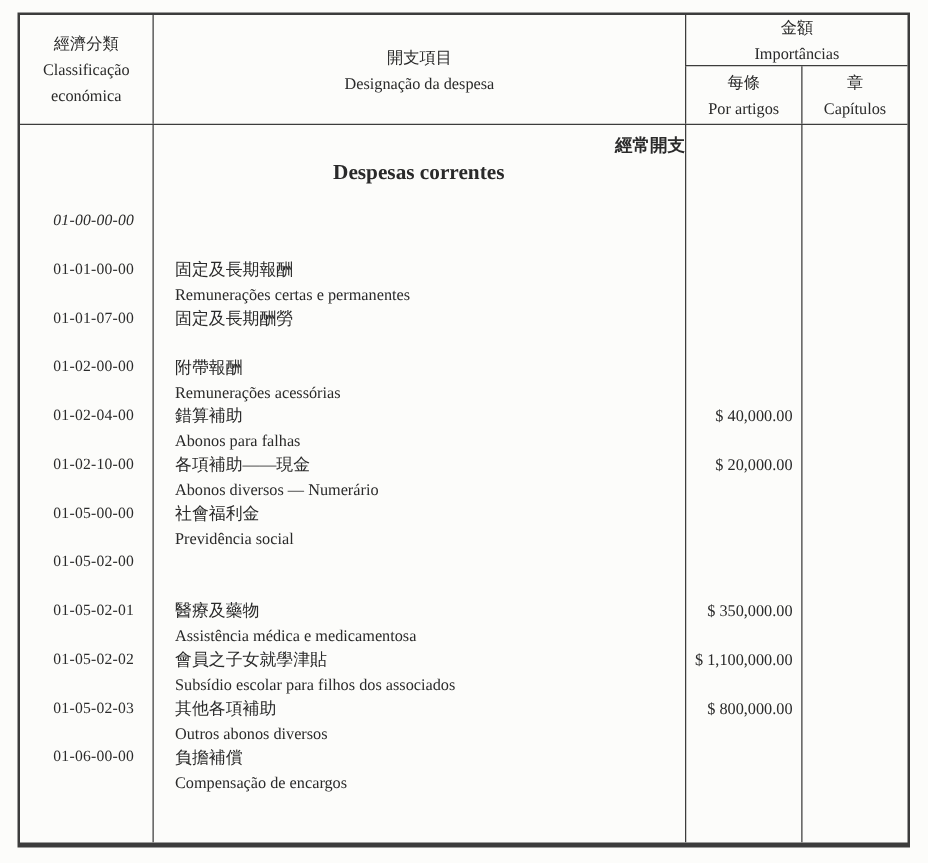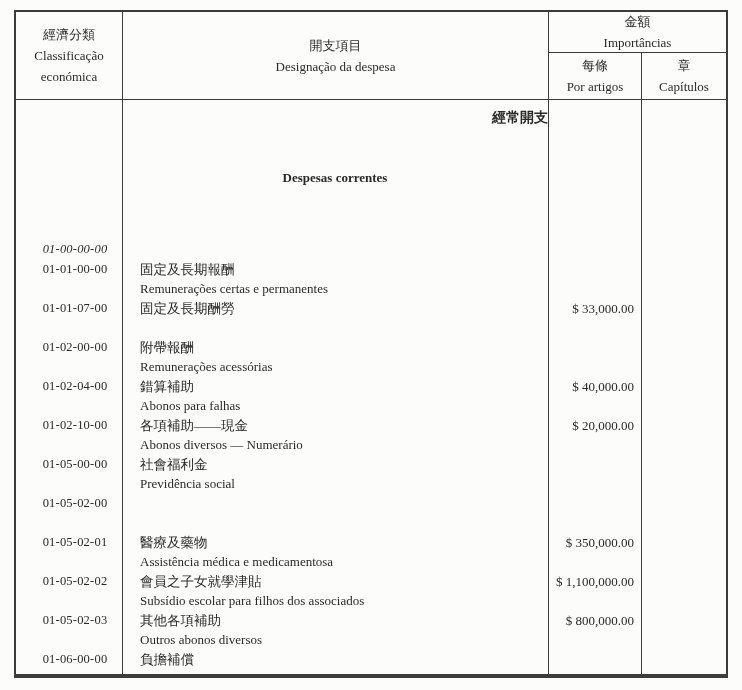--- a/index.html
+++ b/index.html
@@ -85,23 +85,22 @@
   }
   .section-heading .zh {
     font-weight: bold;
     text-align: right;
     font-size: 14px;
     line-height: 19.5px;
   }
   .section-heading .pt {
     font-weight: bold;
     text-align: center;
-    font-size: 13px;
-    line-height: 19.5px;
-    margin-top: 40px;
+    font-size: 17px;
+    line-height: 19.5px;
   }
   .spacer { height: 20px; }
   .entry { min-height: 39px; }
   .entry .code {
     font-size: 12.5px;
     line-height: 19.5px;
     text-align: center;
     padding-left: 12px;
     letter-spacing: 0.2px;
     white-space: nowrap;
@@ -119,21 +118,21 @@
   }
   .entry .amount {
     font-size: 13px;
     line-height: 19.5px;
     text-align: right;
     padding-right: 7px;
     white-space: nowrap;
   }
   .entry.italic .code,
   .entry.italic .zh,
-  .entry.italic .pt { font-style: italic; margin-top: 33px; }
+  .entry.italic .pt { font-style: italic; }
 </style>
 </head>
 <body>
 
 <div class="sheet">
   <div class="gztable">
 
     <div class="thead">
       <div class="hcell h-economic">
         <span>經濟分類</span>
@@ -190,21 +189,20 @@
     </div>
     <div class="amount"></div>
     <div class="amount"></div>
   </div>
 
   <div class="row-grid entry">
     <div class="code">01-01-07-00</div>
     <div class="desc">
       <div class="zh">固定及長期酬勞</div>
     </div>
-    <div class="amount">$ 33,000.00</div>
     <div class="amount"></div>
   </div>
 
   <div class="row-grid entry">
     <div class="code">01-02-00-00</div>
     <div class="desc">
       <div class="zh">附帶報酬</div>
       <div class="pt">Remunerações acessórias</div>
     </div>
     <div class="amount"></div>

